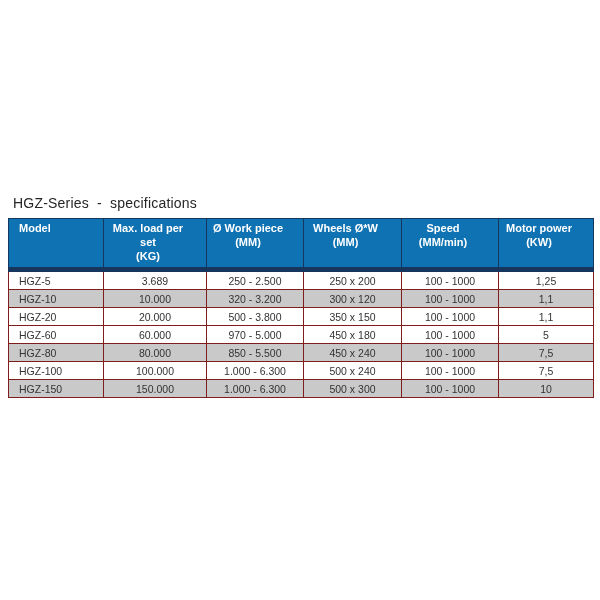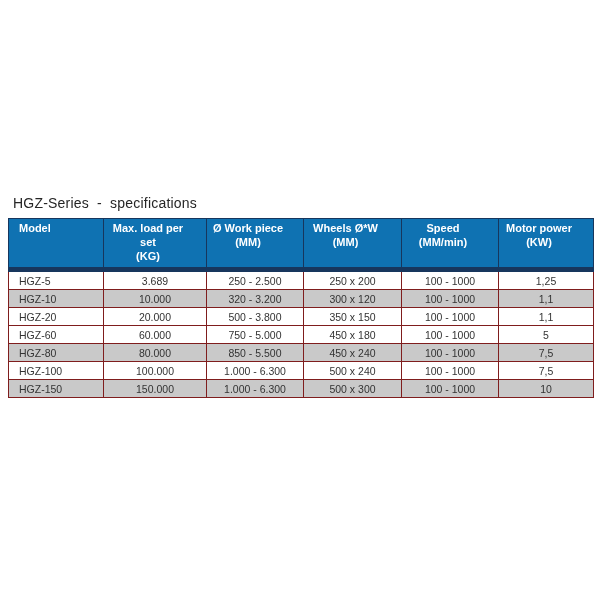--- a/index.html
+++ b/index.html
@@ -135,21 +135,21 @@
         <td class="cell-model">HGZ-20</td>
         <td>20.000</td>
         <td>500 - 3.800</td>
         <td>350 x 150</td>
         <td>100 - 1000</td>
         <td>1,1</td>
       </tr>
       <tr class="plain">
         <td class="cell-model">HGZ-60</td>
         <td>60.000</td>
-        <td>750 - 5.000</td>
+        <td>970 - 5.000</td>
         <td>450 x 180</td>
         <td>100 - 1000</td>
         <td>5</td>
       </tr>
       <tr class="alt">
         <td class="cell-model">HGZ-80</td>
         <td>80.000</td>
         <td>850 - 5.500</td>
         <td>450 x 240</td>
         <td>100 - 1000</td>

